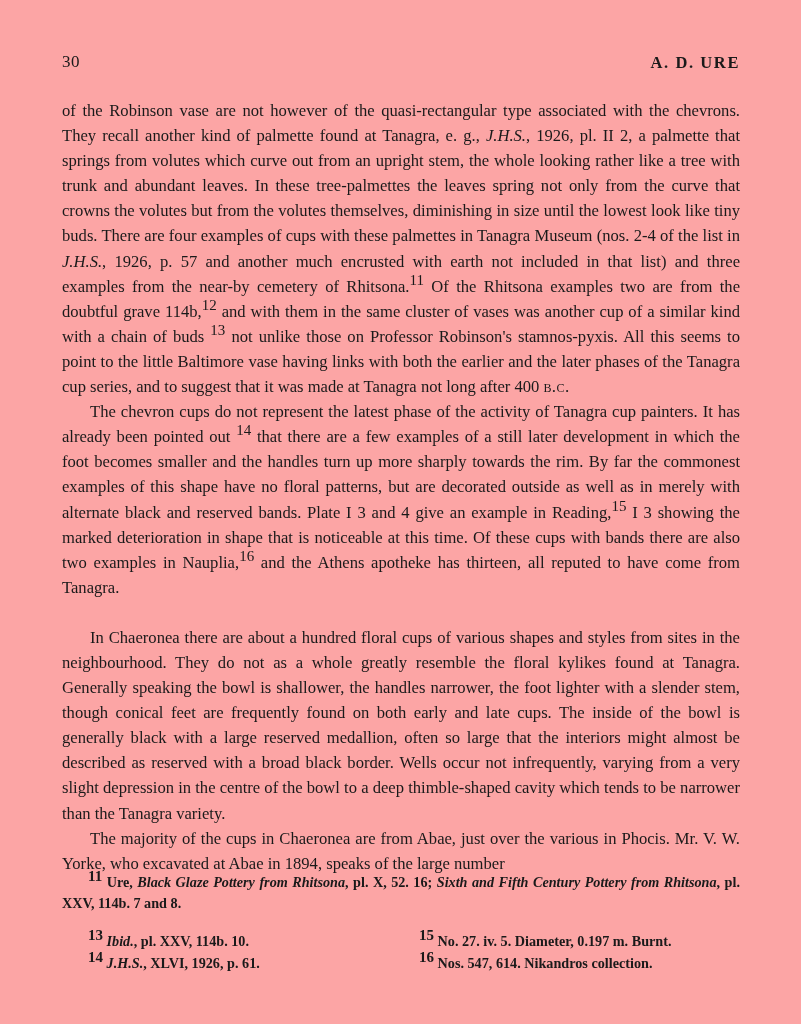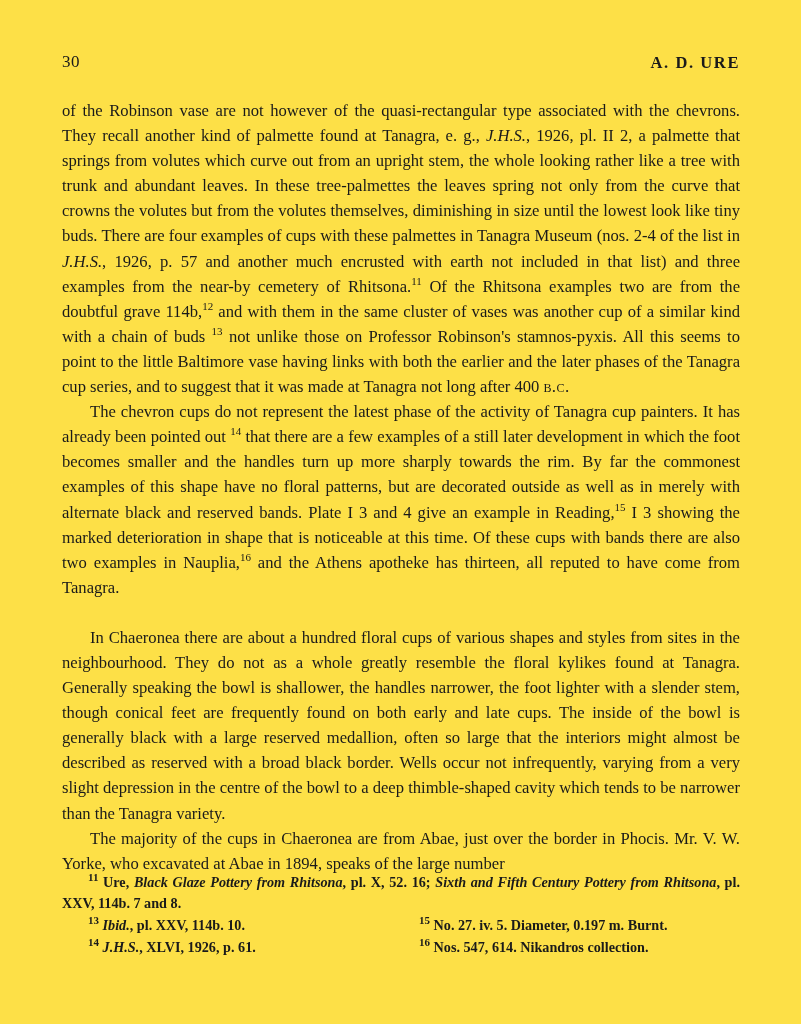--- a/index.html
+++ b/index.html
@@ -13,21 +13,21 @@
     font-family: "Liberation Serif", serif;
     color: #1a1a1a;
     position: relative;
     overflow: hidden;
   }
   .page {
     position: absolute;
     left: 0; top: 0;
     width: 801px;
     height: 1024px;
-    background: #fde047;
+    background: #fca5a5;
   }
   .content {
     position: absolute;
     left: 62px;
     top: 52px;
     width: 678px;
   }
   .running-head {
     position: relative;
     height: 28px;
@@ -66,21 +66,21 @@
   }
   em, .it {
     font-style: italic;
   }
   .sc {
     font-variant: small-caps;
     font-size: 17px;
     letter-spacing: 0.4px;
   }
   sup {
-    font-size: 11px;
+    font-size: 15px;
     vertical-align: super;
     line-height: 0;
   }
   .notes {
     position: absolute;
     left: 62px;
     top: 872px;
     width: 678px;
     font-size: 14.2px;
     line-height: 21px;
@@ -89,21 +89,21 @@
     margin: 0 0 1px 0;
     text-align: justify;
     font-weight: bold;
   }
   .note.first {
     text-indent: 26px;
   }
   .note-cols {
     display: flex;
     width: 100%;
-    margin-top: 1px;
+    margin-top: 17px;
     justify-content: space-between;
   }
   .note-col {
     width: 50%;
   }
   .note-col .note {
     text-indent: 26px;
     text-align: left;
   }
   .note-col.right .note {
@@ -120,21 +120,21 @@
     <div class="running-head">
       <div class="folio">30</div>
       <div class="head-title">A. D. URE</div>
     </div>
 
     <div class="body-text">
       <p>of the Robinson vase are not however of the quasi-rectangular type associated with the chevrons.  They recall another kind of palmette found at Tanagra, e. g., <em>J.H.S.</em>, 1926, pl. II 2, a palmette that springs from volutes which curve out from an upright stem, the whole looking rather like a tree with trunk and abundant leaves.  In these tree-palmettes the leaves spring not only from the curve that crowns the volutes but from the volutes themselves, diminishing in size until the lowest look like tiny buds.  There are four examples of cups with these palmettes in Tanagra Museum (nos. 2-4 of the list in <em>J.H.S.</em>, 1926, p. 57 and another much encrusted with earth not included in that list) and three examples from the near-by cemetery of Rhitsona.<sup>11</sup>  Of the Rhitsona examples two are from the doubtful grave 114b,<sup>12</sup> and with them in the same cluster of vases was another cup of a similar kind with a chain of buds <sup>13</sup> not unlike those on Professor Robinson's stamnos-pyxis.  All this seems to point to the little Baltimore vase having links with both the earlier and the later phases of the Tanagra cup series, and to suggest that it was made at Tanagra not long after 400 <span class="sc">b.c.</span></p>
       <p class="indent">The chevron cups do not represent the latest phase of the activity of Tanagra cup painters.  It has already been pointed out <sup>14</sup> that there are a few examples of a still later development in which the foot becomes smaller and the handles turn up more sharply towards the rim.  By far the commonest examples of this shape have no floral patterns, but are decorated outside as well as in merely with alternate black and reserved bands.  Plate I 3 and 4 give an example in Reading,<sup>15</sup> I 3 showing the marked deterioration in shape that is noticeable at this time.  Of these cups with bands there are also two examples in Nauplia,<sup>16</sup> and the Athens apotheke has thirteen, all reputed to have come from Tanagra.</p>
       <div class="gap"></div>
       <p class="indent">In Chaeronea there are about a hundred floral cups of various shapes and styles from sites in the neighbourhood.  They do not as a whole greatly resemble the floral kylikes found at Tanagra.  Generally speaking the bowl is shallower, the handles narrower, the foot lighter with a slender stem, though conical feet are frequently found on both early and late cups.  The inside of the bowl is generally black with a large reserved medallion, often so large that the interiors might almost be described as reserved with a broad black border.  Wells occur not infrequently, varying from a very slight depression in the centre of the bowl to a deep thimble-shaped cavity which tends to be narrower than the Tanagra variety.</p>
-      <p class="indent">The majority of the cups in Chaeronea are from Abae, just over the border in Phocis.  Mr. V. W. Yorke, who excavated at Abae in 1894, speaks of the large number</p>
+      <p class="indent">The majority of the cups in Chaeronea are from Abae, just over the various in Phocis.  Mr. V. W. Yorke, who excavated at Abae in 1894, speaks of the large number</p>
     </div>
 
   </div>
 
   <div class="notes">
     <p class="note first"><sup>11</sup> Ure, <em>Black Glaze Pottery from Rhitsona</em>, pl. X, 52. 16; <em>Sixth and Fifth Century Pottery from Rhitsona</em>, pl. XXV, 114b. 7 and 8.</p>
     <div class="note-cols">
       <div class="note-col left">
         <p class="note"><sup>13</sup> <em>Ibid.</em>, pl. XXV, 114b. 10.</p>
         <p class="note"><sup>14</sup> <em>J.H.S.</em>, XLVI, 1926, p. 61.</p>

